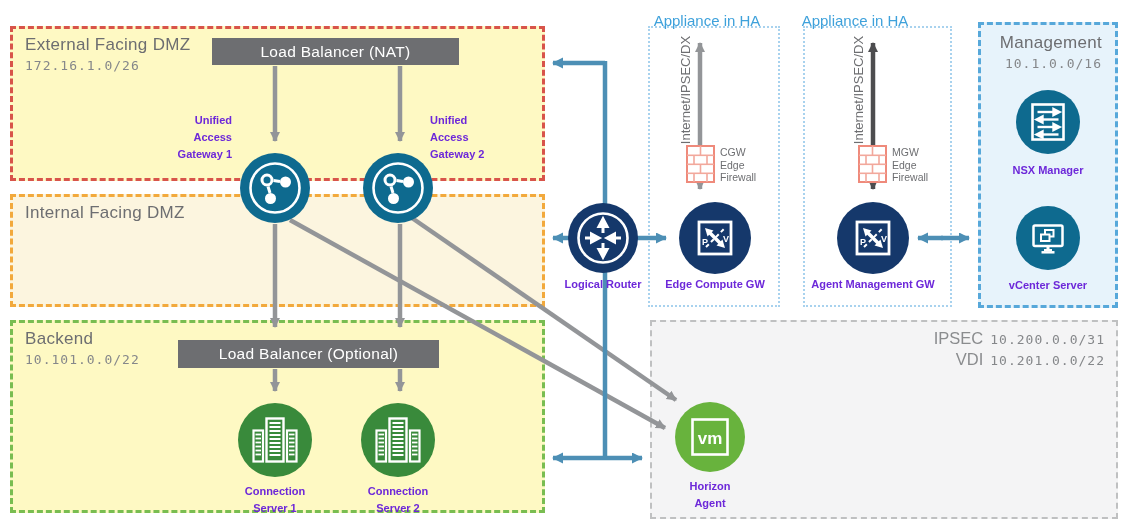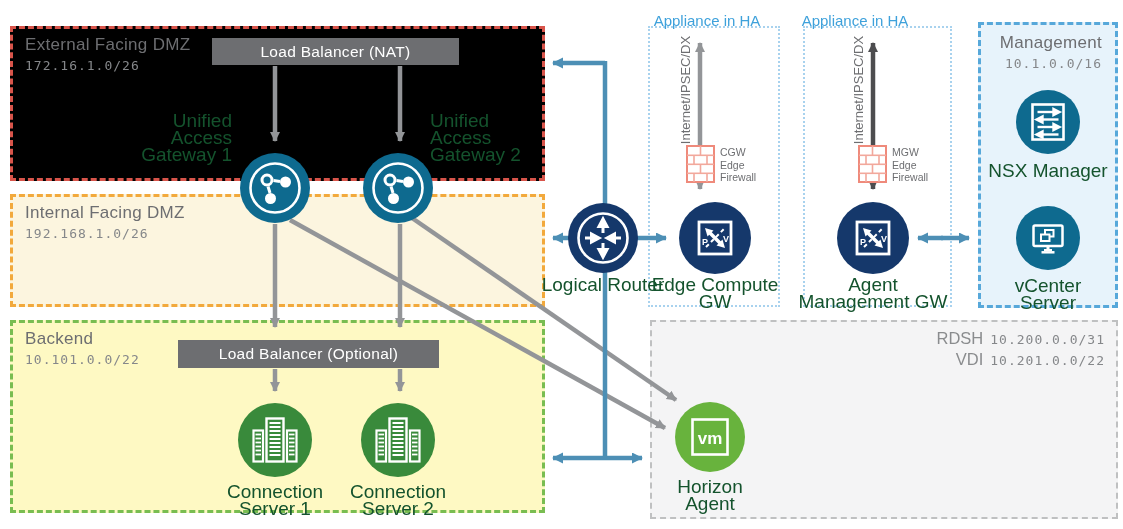--- a/index.html
+++ b/index.html
@@ -1,37 +1,37 @@
 <!DOCTYPE html>
 <html><head>
 <meta charset="utf-8">
 <style>
   html,body { margin:0; padding:0; background:#ffffff; }
   .canvas {
     position:relative; width:1123px; height:529px; background:#ffffff;
     font-family:"Liberation Sans", sans-serif; overflow:hidden;
   }
   .zone { position:absolute; box-sizing:border-box; }
-  .zone-red    { border:3px dashed #d8544a; background:#000000; }
+  .zone-red    { border:3px dashed #d8544a; background:#fef9c3; }
   .zone-orange { border:3px dashed #f2a93c; background:#fcf5df; }
   .zone-green  { border:3px dashed #79bd51; background:#fef9c3; }
   .zone-blue   { border:3px dashed #57a8da; background:#e7f3fb; text-align:right; }
   .zone-ha     { border:2px dotted #a8d2ee; background:#ffffff; }
   .zone-gray   { border:2px dashed #bfc0c1; background:#f4f4f5; }
   .ztitle { font-size:17px; color:#6d6e71; letter-spacing:.3px; }
   .zsub   { font-family:"DejaVu Sans Mono", monospace; font-size:13px; color:#85878a;
             letter-spacing:1px; margin-top:3px; }
   .pad-l  { padding:6px 0 0 12px; }
   .pad-r  { padding:8px 13px 5px 0; }
   .bar { position:absolute; background:#6d6e71; color:#fff; display:flex;
          align-items:center; justify-content:center; font-size:15.5px;
          letter-spacing:.3px; z-index:3; }
   .node { position:absolute; z-index:3; line-height:0; }
-  .nlabel { position:absolute; font-size:19px; color:#14532d; text-align:center;
-            line-height:17px; z-index:3; }
+  .nlabel { position:absolute; font-size:11px; color:#6d28d9; text-align:center;
+            line-height:17px; z-index:3;font-weight:bold; }
   .nlabel-r { text-align:right; }
   .nlabel-l { text-align:left; }
   .halabel { position:absolute; font-size:15px; color:#3ea1db; text-align:center; z-index:3;margin-top:10px; }
   .vlabel { position:absolute; width:120px; height:14px; line-height:14px;
             transform:rotate(-90deg); text-align:center; font-size:13px;
             color:#6d6e71; white-space:nowrap; z-index:3; }
   .fwlabel { position:absolute; font-size:10.5px; color:#6d6e71; line-height:12.5px; z-index:3; }
   .wires { position:absolute; left:0; top:0; z-index:2; }
   .zone { z-index:1; }
   .dtrows { position:absolute; left:790px; top:329px; width:315px; z-index:3; }
@@ -44,42 +44,41 @@
 
 <div class="canvas">
 
   <div class="zone zone-red pad-l" style="left:10px; top:26px; width:535px; height:155px;">
     <div class="ztitle">External Facing DMZ</div>
     <div class="zsub">172.16.1.0/26</div>
   </div>
 
   <div class="zone zone-orange pad-l" style="left:10px; top:194px; width:535px; height:113px;">
     <div class="ztitle">Internal Facing DMZ</div>
-    <div class="zsub">192.168.1.0/26</div>
   </div>
 
   <div class="zone zone-green pad-l" style="left:10px; top:320px; width:535px; height:193px;">
     <div class="ztitle">Backend</div>
     <div class="zsub">10.101.0.0/22</div>
   </div>
 
   <div class="zone zone-ha" style="left:648px; top:26px; width:132px; height:281px;"></div>
 
   <div class="zone zone-ha" style="left:803px; top:26px; width:149px; height:281px;"></div>
 
   <div class="zone zone-blue pad-r" style="left:978px; top:22px; width:140px; height:286px;">
     <div class="ztitle">Management</div>
     <div class="zsub">10.1.0.0/16</div>
   </div>
 
   <div class="zone zone-gray" style="left:650px; top:320px; width:468px; height:199px;"></div>
 
   <div class="dtrows">
     <div class="dtrow">
-      <span class="dtlabel">RDSH</span>
+      <span class="dtlabel">IPSEC</span>
       <span class="dtsub">10.200.0.0/31</span>
     </div>
     <div class="dtrow">
       <span class="dtlabel">VDI</span>
       <span class="dtsub">10.201.0.0/22</span>
     </div>
   </div>
 
   <div class="halabel" style="left:637px; top:2px; width:140px;">Appliance in HA</div>
   <div class="halabel" style="left:785px; top:2px; width:140px;">Appliance in HA</div>

